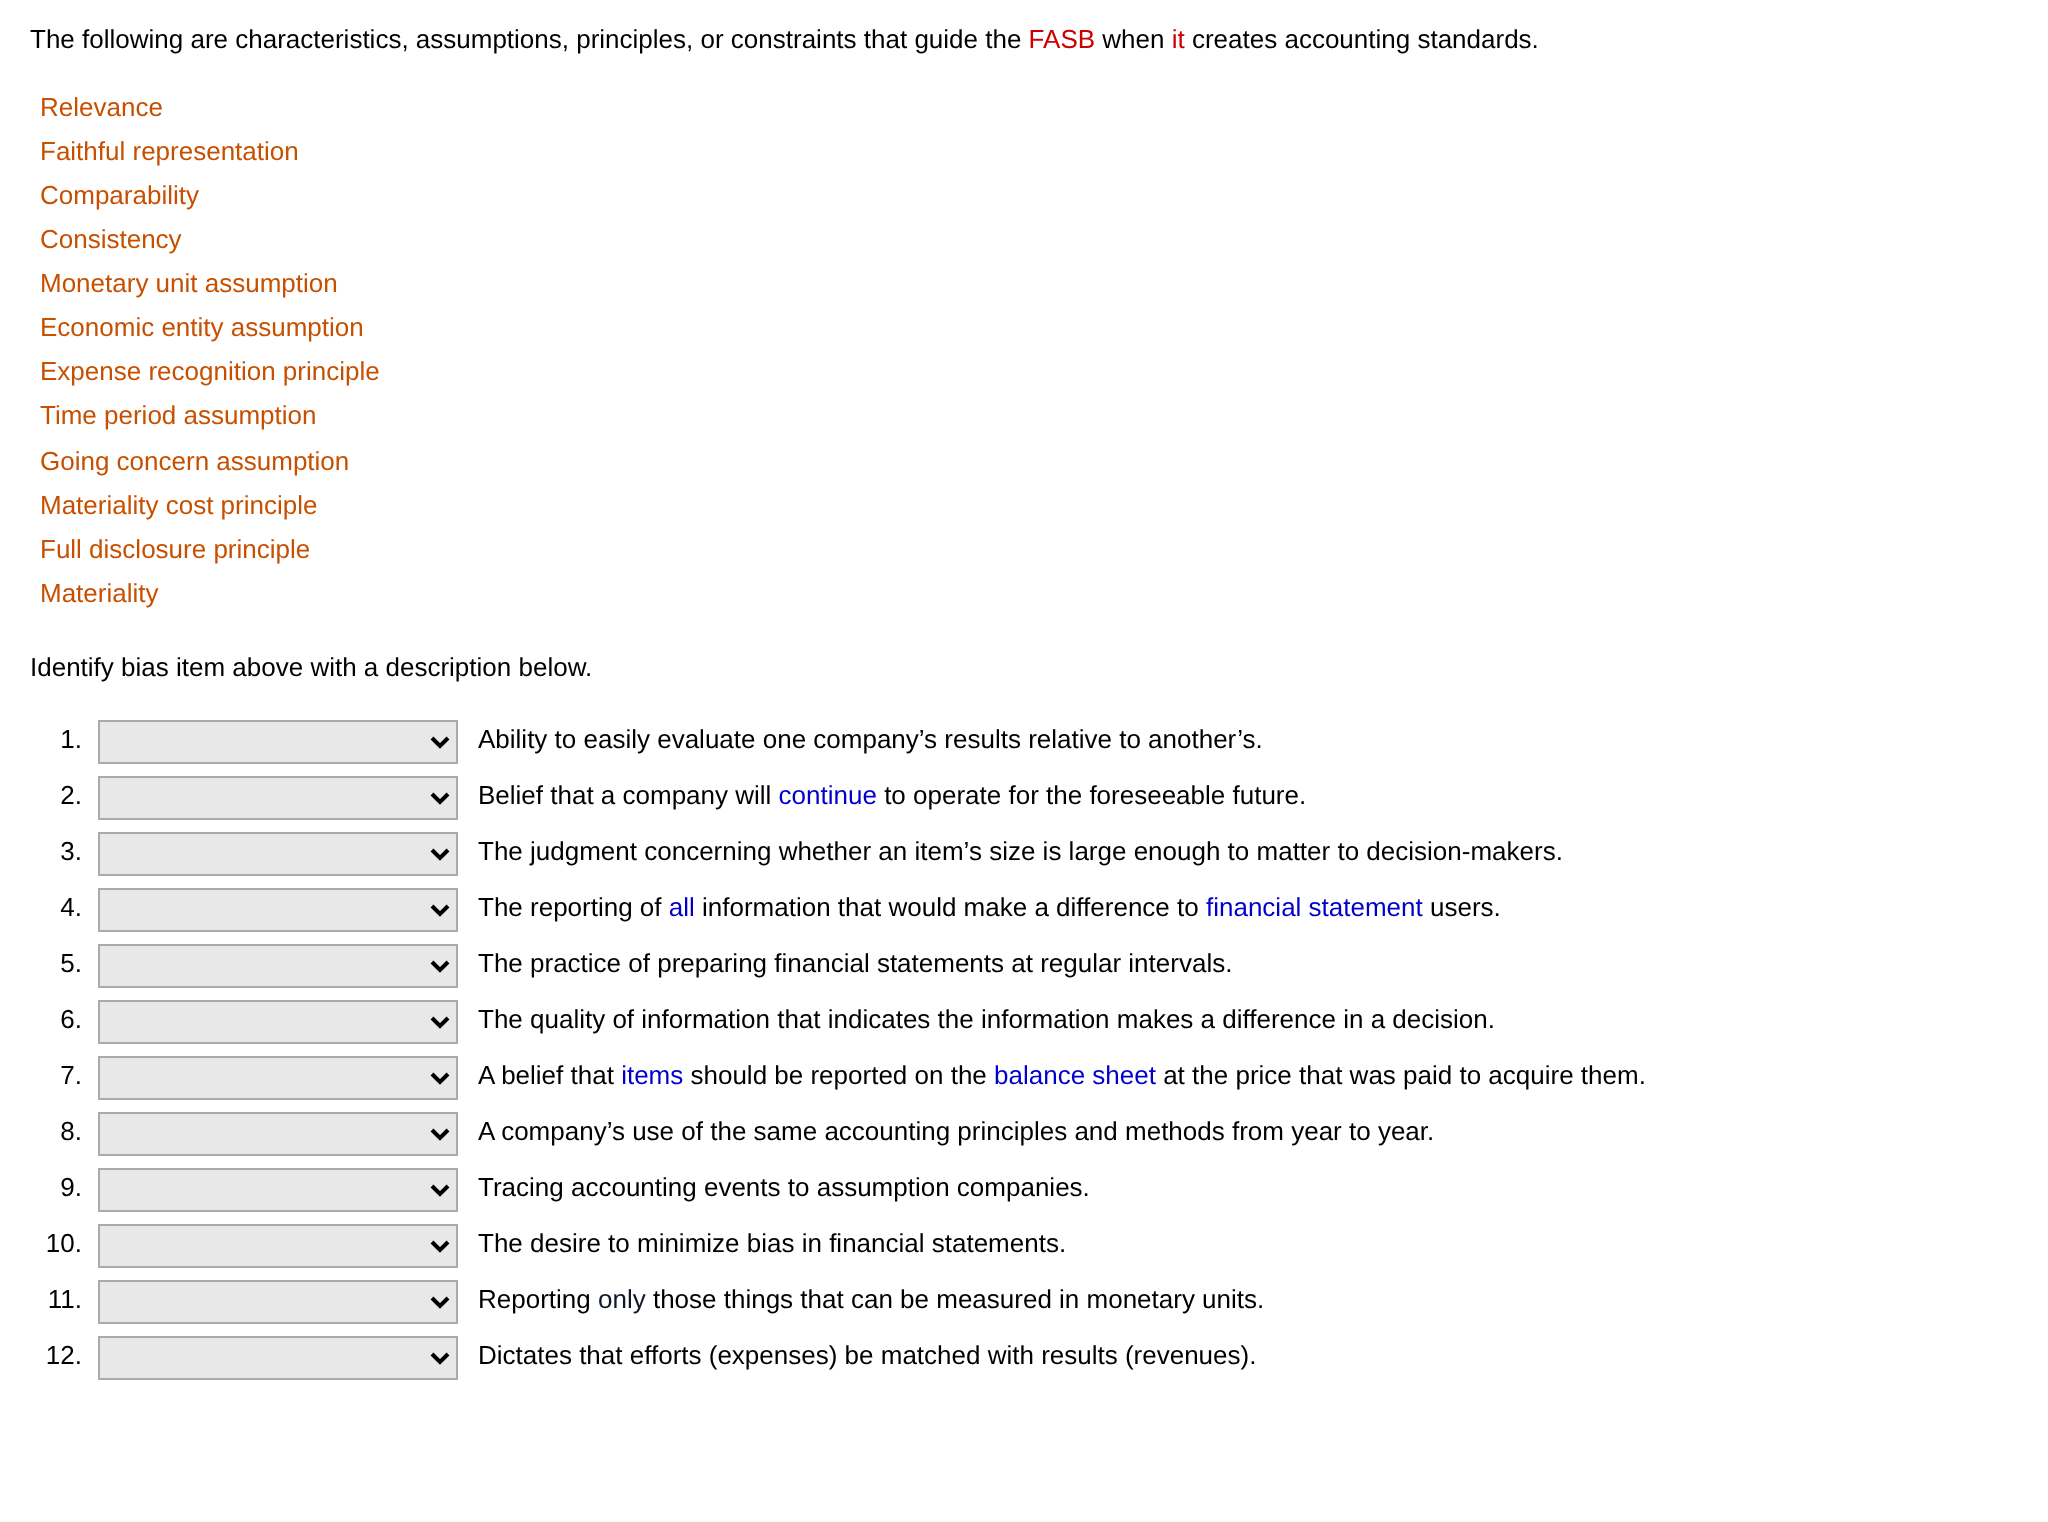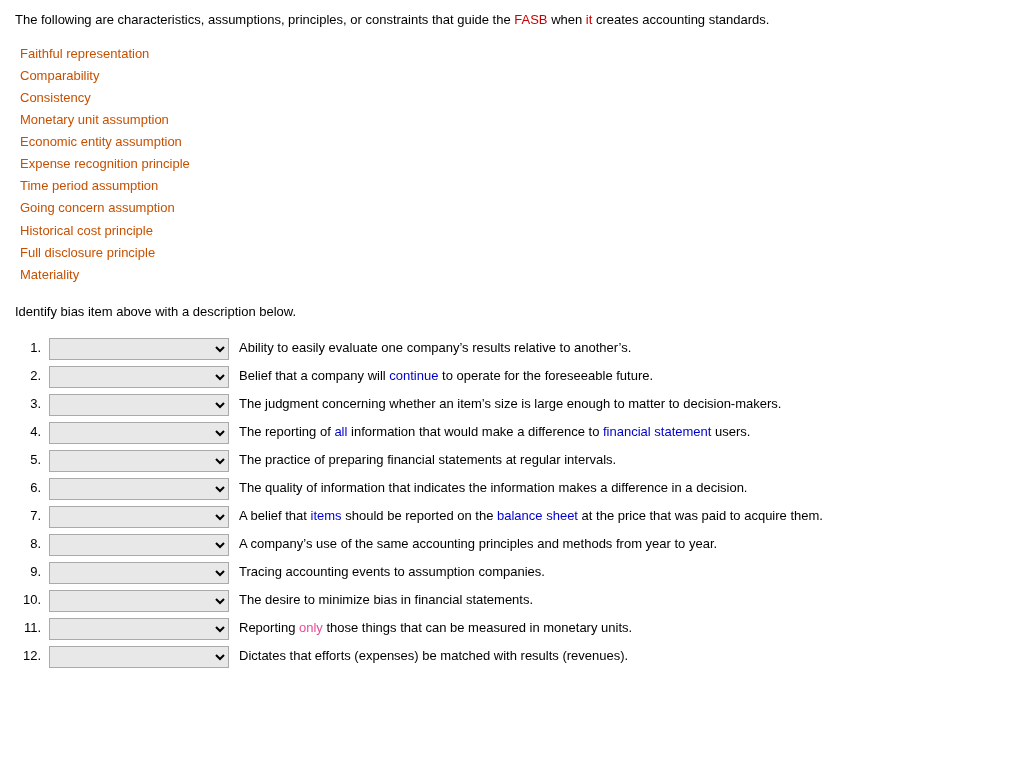--- a/index.html
+++ b/index.html
@@ -78,29 +78,30 @@
     }
   </style>
 </head>
 <body>
 
 <p class="intro-text">
   The following are characteristics, assumptions, principles, or constraints that guide the <span class="highlight">FASB</span> when <span class="highlight">it</span> creates accounting standards.
 </p>
 
 <div class="term-list">
+  <span class="term orange">Relevance</span>
   <span class="term orange">Faithful representation</span>
   <span class="term orange">Comparability</span>
   <span class="term orange">Consistency</span>
   <span class="term orange">Monetary unit assumption</span>
   <span class="term orange">Economic entity assumption</span>
   <span class="term orange">Expense recognition principle</span>
   <span class="term orange">Time period assumption</span>
   <span class="term orange">Going concern assumption</span>
-  <span class="term orange">Historical cost principle</span>
+  <span class="term orange">Materiality cost principle</span>
   <span class="term orange">Full disclosure principle</span>
   <span class="term orange">Materiality</span>
 </div>
 
 <p class="identify-label">Identify bias item above with a description below.</p>
 
 <table class="match-table">
   <tbody id="match-rows">
       <tr>
         <td class="num-cell">1.</td>
@@ -148,21 +149,21 @@
         <td class="desc-cell">Tracing accounting events to assumption companies.</td>
       </tr>
       <tr>
         <td class="num-cell">10.</td>
         <td class="select-cell"><select class="answer-select"><option value=""></option><option value="Relevance">Relevance</option><option value="Faithful representation">Faithful representation</option><option value="Comparability">Comparability</option><option value="Consistency">Consistency</option><option value="Monetary unit assumption">Monetary unit assumption</option><option value="Economic entity assumption">Economic entity assumption</option><option value="Expense recognition principle">Expense recognition principle</option><option value="Time period assumption">Time period assumption</option><option value="Going concern assumption">Going concern assumption</option><option value="Historical cost principle">Historical cost principle</option><option value="Full disclosure principle">Full disclosure principle</option><option value="Materiality">Materiality</option></select></td>
         <td class="desc-cell">The desire to minimize bias in financial statements.</td>
       </tr>
       <tr>
         <td class="num-cell">11.</td>
         <td class="select-cell"><select class="answer-select"><option value=""></option><option value="Relevance">Relevance</option><option value="Faithful representation">Faithful representation</option><option value="Comparability">Comparability</option><option value="Consistency">Consistency</option><option value="Monetary unit assumption">Monetary unit assumption</option><option value="Economic entity assumption">Economic entity assumption</option><option value="Expense recognition principle">Expense recognition principle</option><option value="Time period assumption">Time period assumption</option><option value="Going concern assumption">Going concern assumption</option><option value="Historical cost principle">Historical cost principle</option><option value="Full disclosure principle">Full disclosure principle</option><option value="Materiality">Materiality</option></select></td>
-        <td class="desc-cell">Reporting <span style="color:#ec4899">only</span> those things that can be measured in monetary units.</td>
+        <td class="desc-cell">Reporting <span style="color:#0f172a">only</span> those things that can be measured in monetary units.</td>
       </tr>
       <tr>
         <td class="num-cell">12.</td>
         <td class="select-cell"><select class="answer-select"><option value=""></option><option value="Relevance">Relevance</option><option value="Faithful representation">Faithful representation</option><option value="Comparability">Comparability</option><option value="Consistency">Consistency</option><option value="Monetary unit assumption">Monetary unit assumption</option><option value="Economic entity assumption">Economic entity assumption</option><option value="Expense recognition principle">Expense recognition principle</option><option value="Time period assumption">Time period assumption</option><option value="Going concern assumption">Going concern assumption</option><option value="Historical cost principle">Historical cost principle</option><option value="Full disclosure principle">Full disclosure principle</option><option value="Materiality">Materiality</option></select></td>
         <td class="desc-cell">Dictates that efforts (expenses) be matched with results (revenues).</td>
       </tr>
     </tbody>
 </table>
 
 </body></html>

